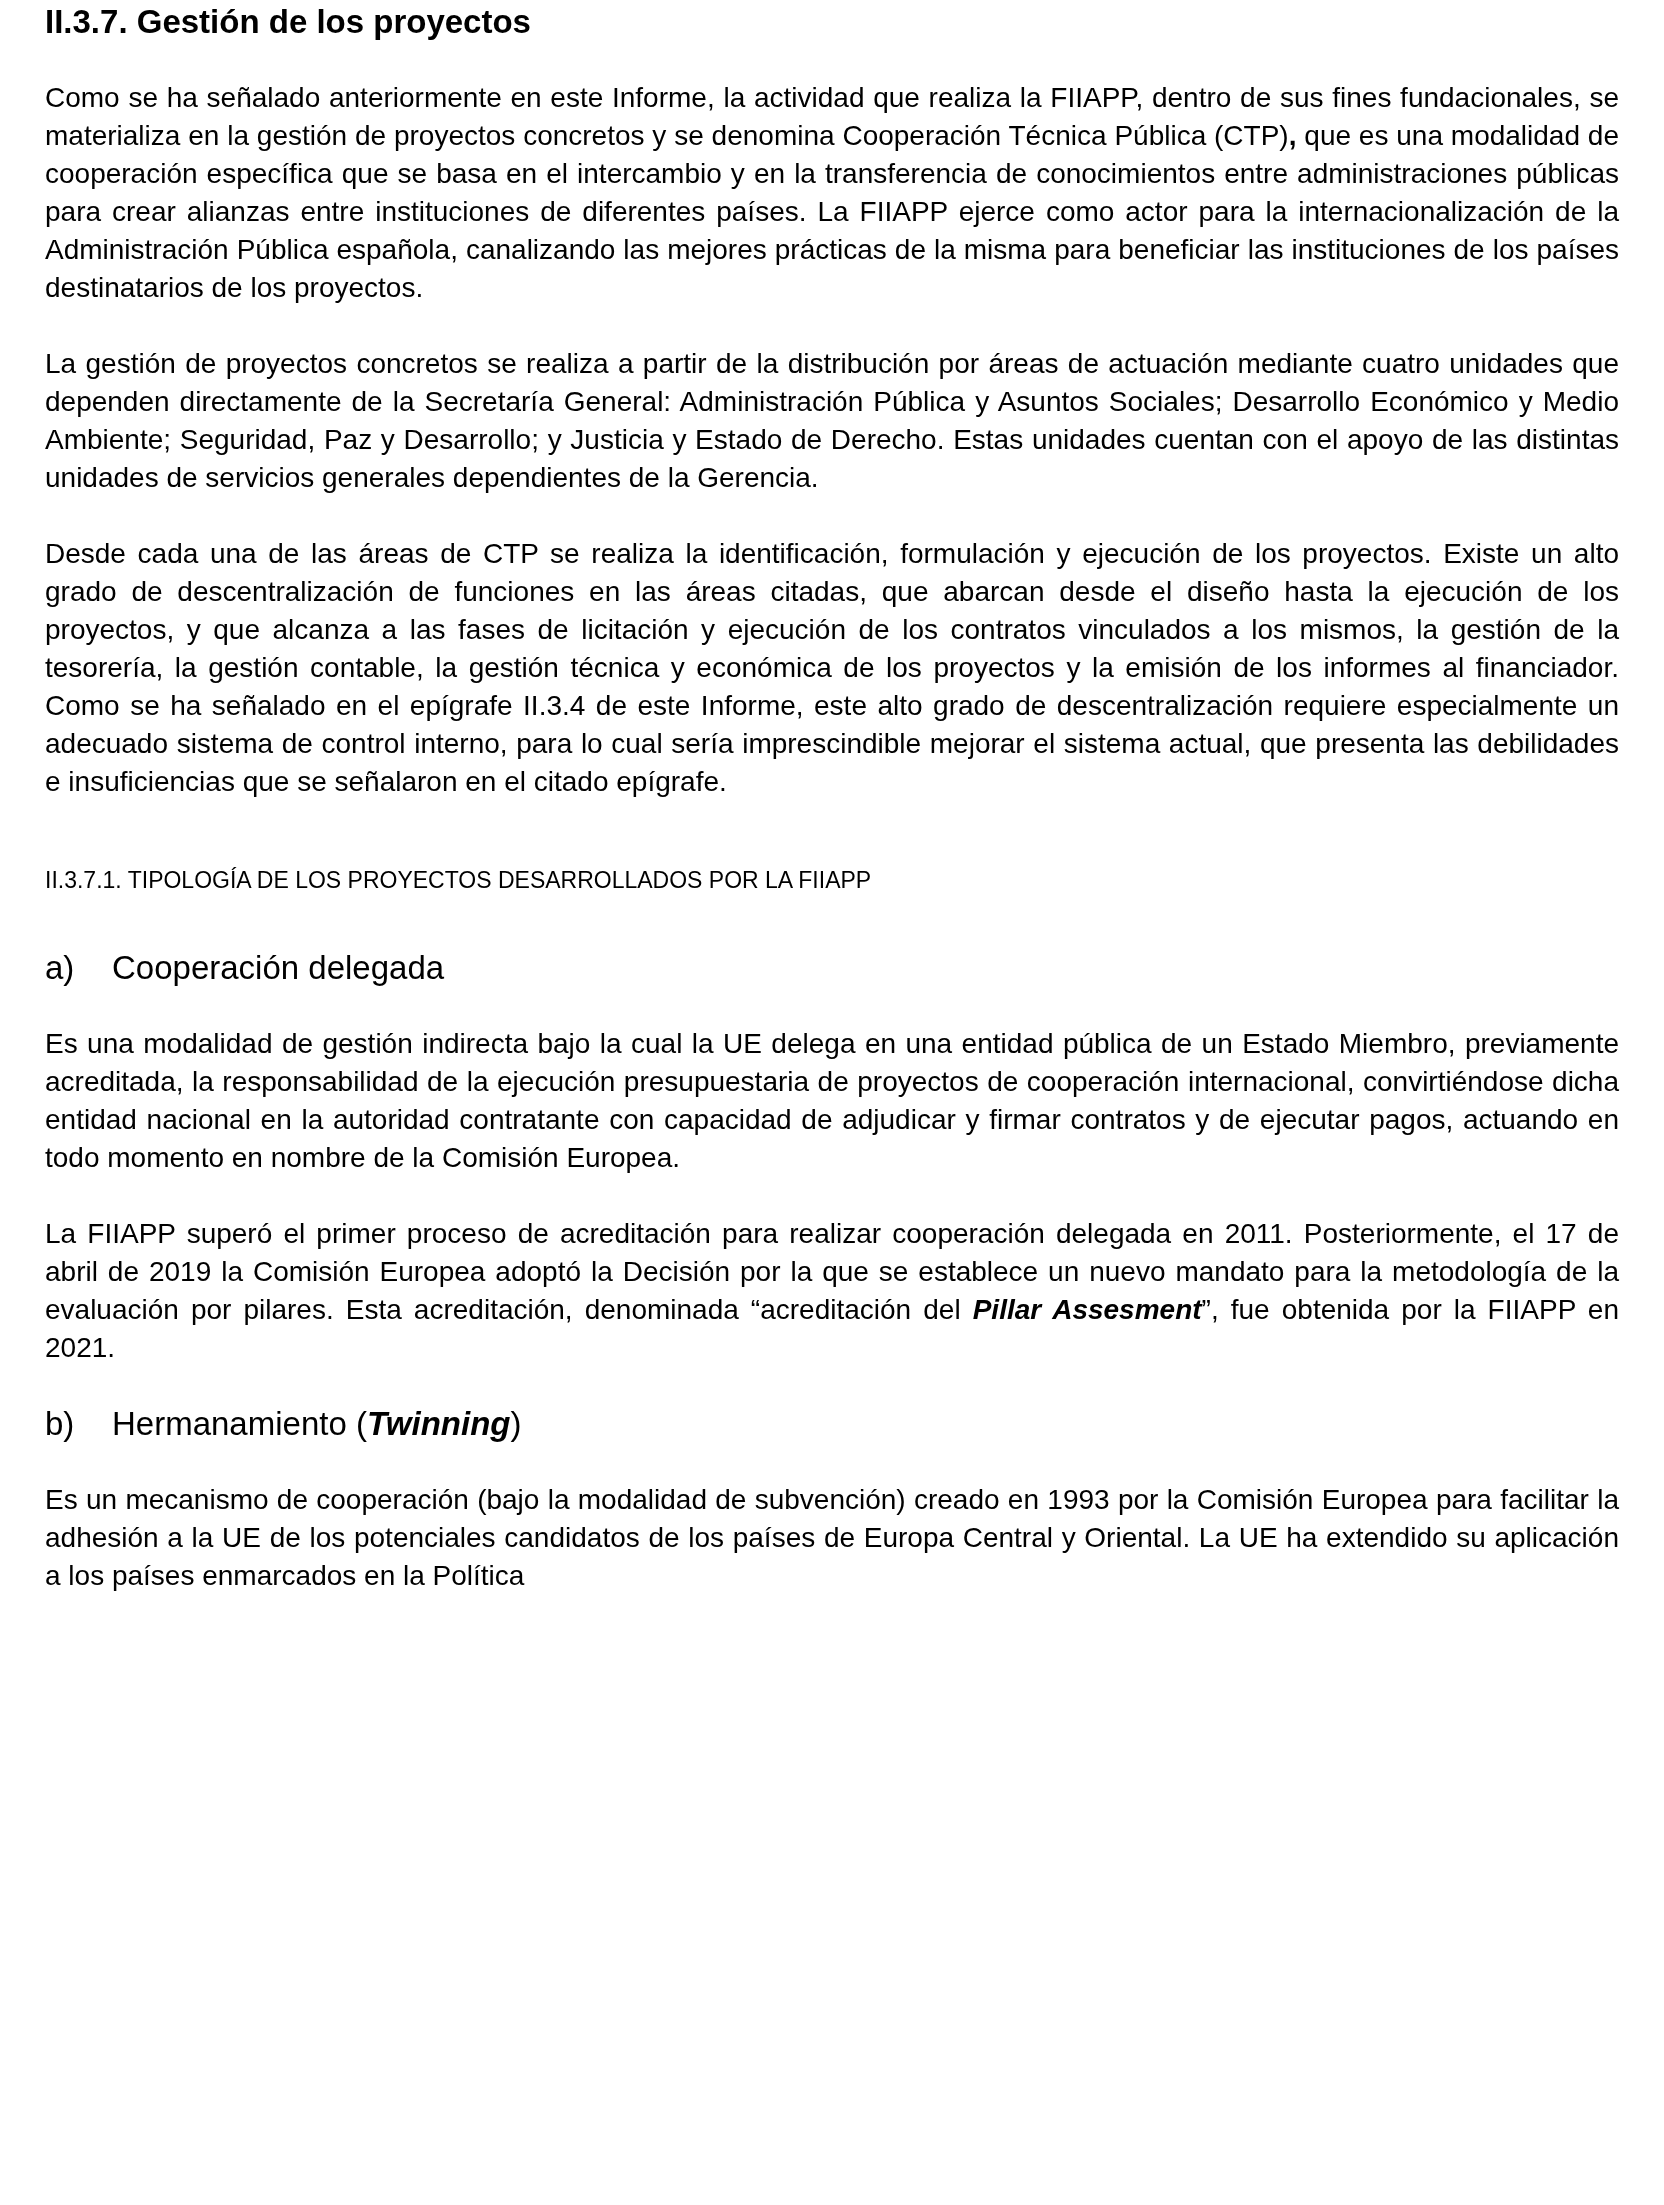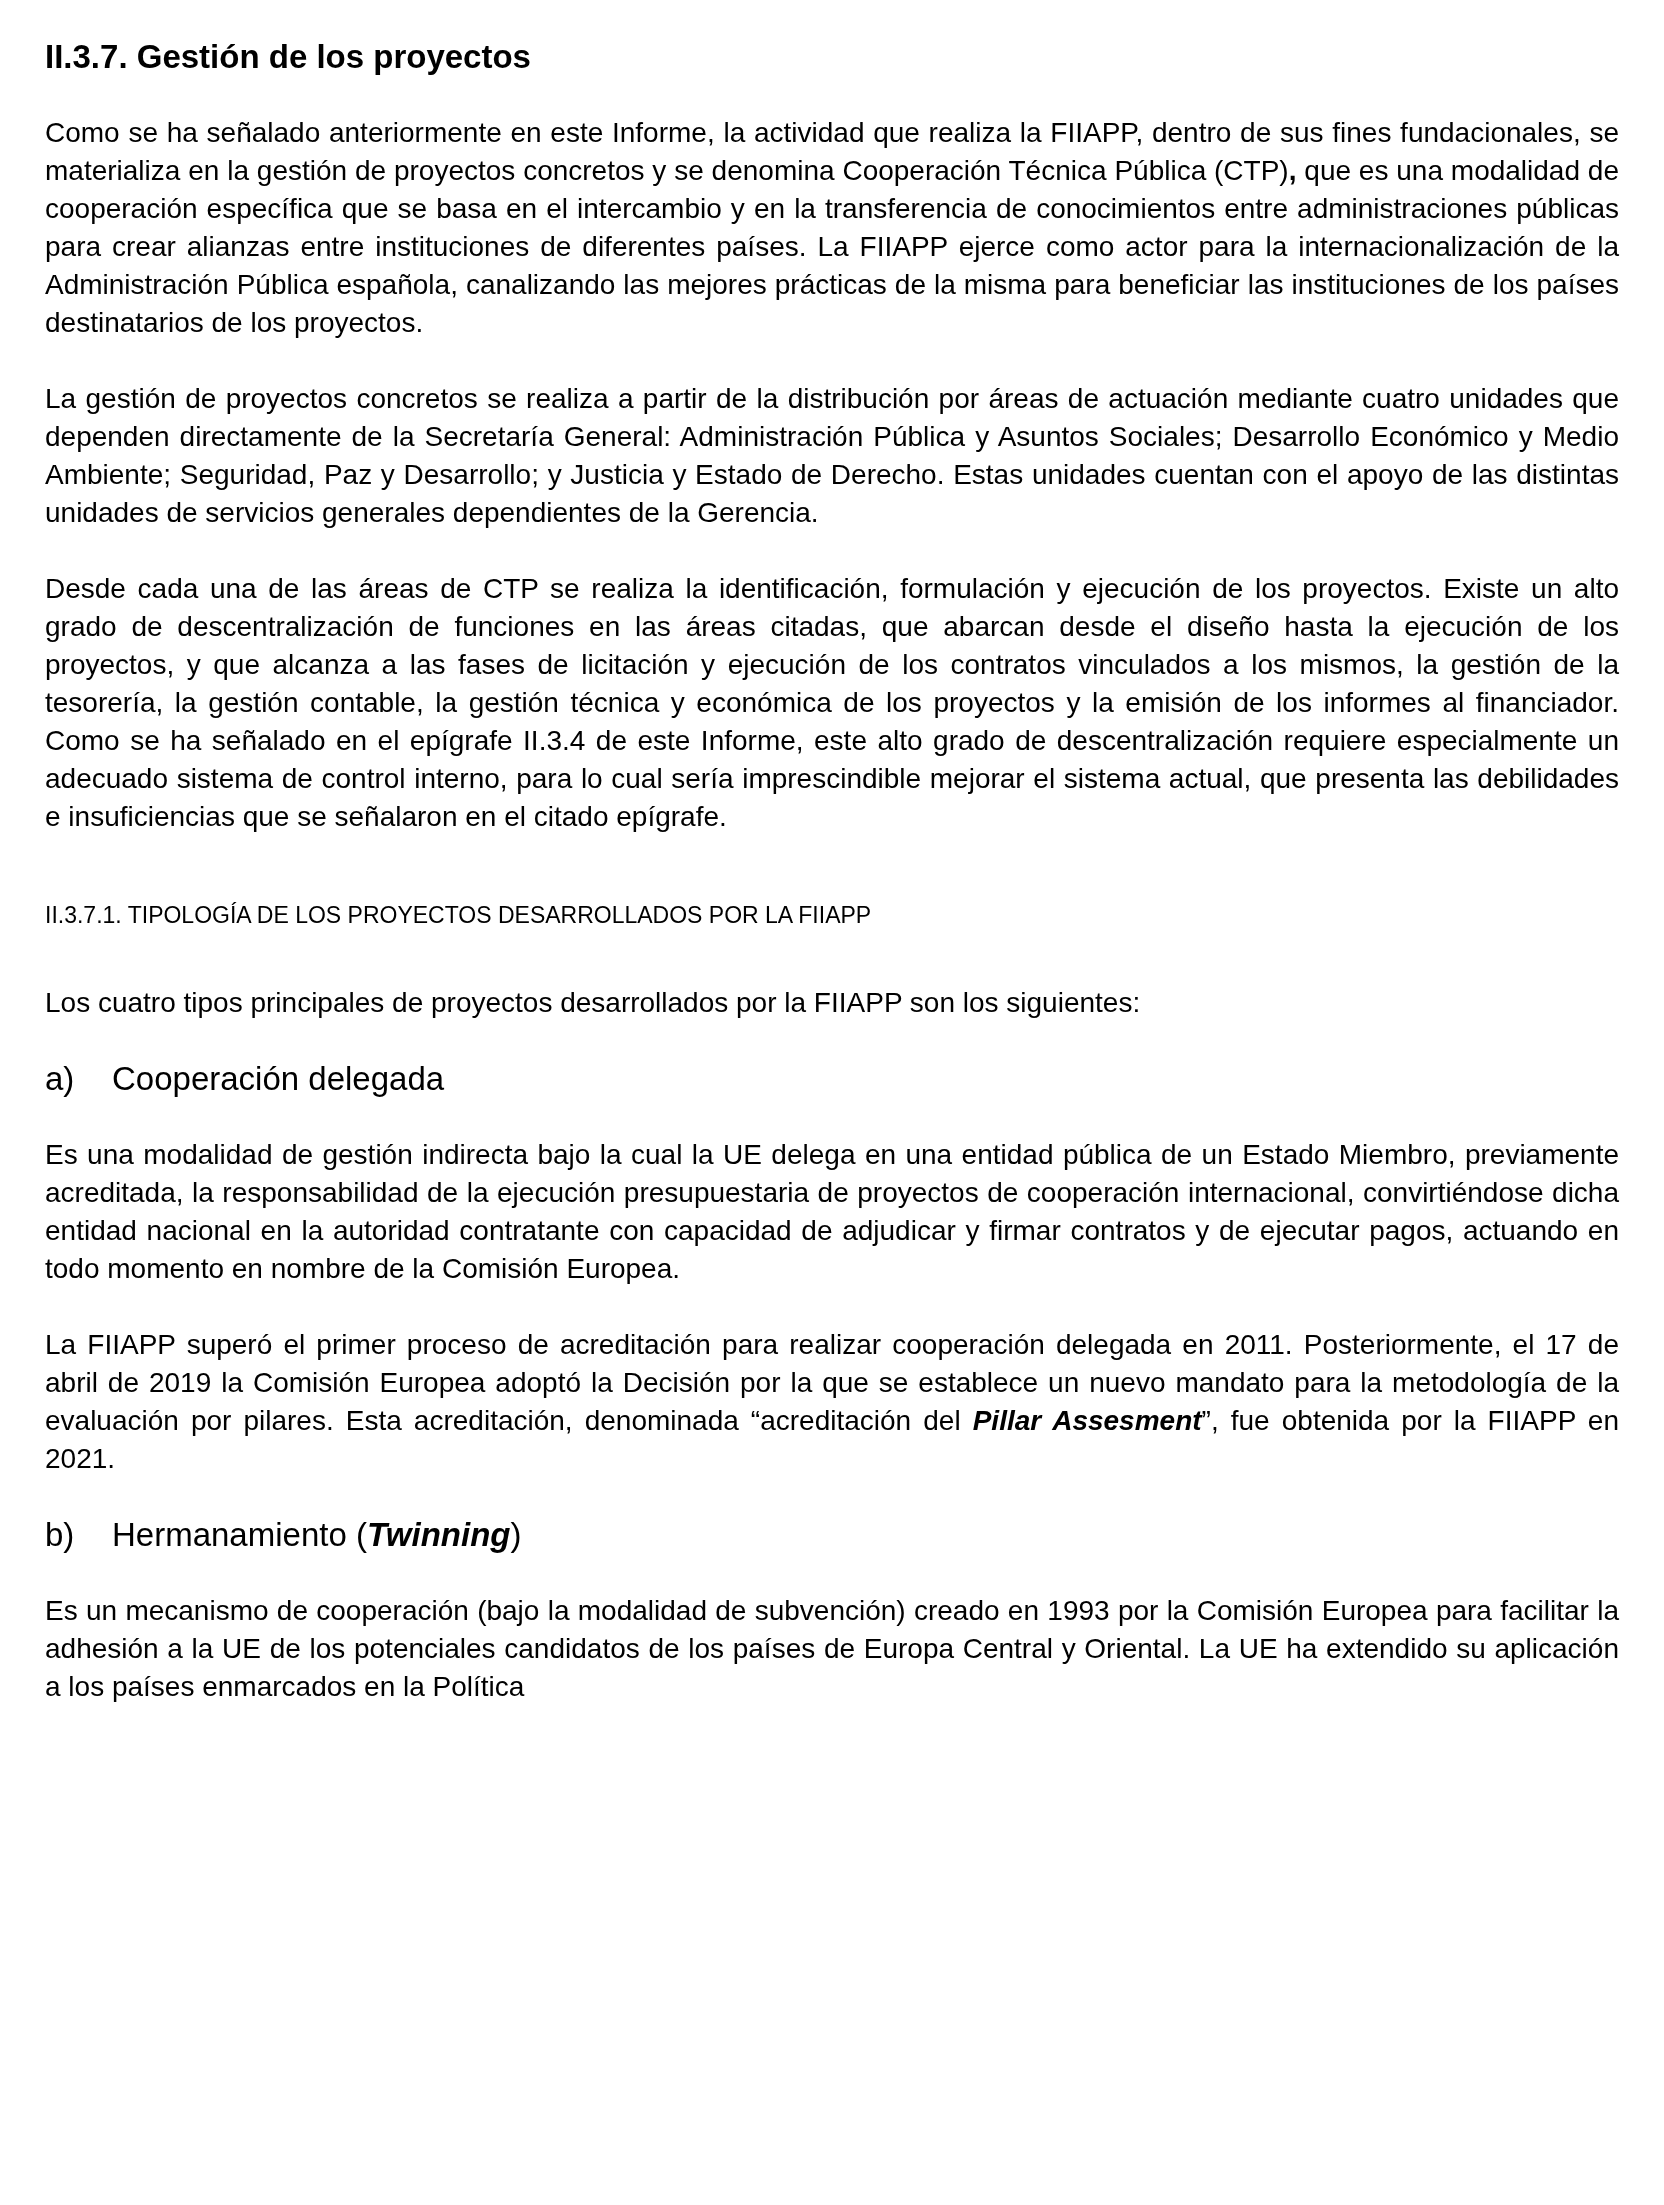--- a/index.html
+++ b/index.html
@@ -12,21 +12,21 @@
     width: 1664px;
     min-height: 2205px;
     font-family: "Liberation Sans", "DejaVu Sans", sans-serif;
     color: #000000;
     -webkit-font-smoothing: antialiased;
   }
   .page {
     box-sizing: border-box;
     width: 1664px;
     min-height: 2205px;
-    padding: 38px 45px 32px 45px;
+    padding: 3px 45px 32px 45px;
     background: #ffffff;
   }
   .h-main {
     font-size: 33px;
     line-height: 38px;
     font-weight: bold;
     margin: 0 0 38px 0;
   }
   .h-sub {
     font-size: 23px;
@@ -64,21 +64,20 @@
   <h1 class="h-main">II.3.7. Gestión de los proyectos</h1>
 
   <p class="para"><span>Como se ha señalado anteriormente en este Informe, la actividad que realiza la FIIAPP, dentro de sus fines fundacionales, se materializa en la gestión de proyectos concretos y se denomina Cooperación Técnica Pública (CTP)</span><b class="run-bold">,</b><span> que es una modalidad de cooperación específica que se basa en el intercambio y en la transferencia de conocimientos entre administraciones públicas para crear alianzas entre instituciones de diferentes países. La FIIAPP ejerce como actor para la internacionalización de la Administración Pública española, canalizando las mejores prácticas de la misma para beneficiar las instituciones de los países destinatarios de los proyectos.</span></p>
 
   <p class="para">La gestión de proyectos concretos se realiza a partir de la distribución por áreas de actuación mediante cuatro unidades que dependen directamente de la Secretaría General: Administración Pública y Asuntos Sociales; Desarrollo Económico y Medio Ambiente; Seguridad, Paz y Desarrollo; y Justicia y Estado de Derecho. Estas unidades cuentan con el apoyo de las distintas unidades de servicios generales dependientes de la Gerencia.</p>
 
   <p class="para">Desde cada una de las áreas de CTP se realiza la identificación, formulación y ejecución de los proyectos. Existe un alto grado de descentralización de funciones en las áreas citadas, que abarcan desde el diseño hasta la ejecución de los proyectos, y que alcanza a las fases de licitación y ejecución de los contratos vinculados a los mismos, la gestión de la tesorería, la gestión contable, la gestión técnica y económica de los proyectos y la emisión de los informes al financiador. Como se ha señalado en el epígrafe II.3.4 de este Informe, este alto grado de descentralización requiere especialmente un adecuado sistema de control interno, para lo cual sería imprescindible mejorar el sistema actual, que presenta las debilidades e insuficiencias que se señalaron en el citado epígrafe.</p>
 
   <h2 class="h-sub">II.3.7.1. TIPOLOGÍA DE LOS PROYECTOS DESARROLLADOS POR LA FIIAPP</h2>
 
-  <p class="para">Los cuatro tipos principales de proyectos desarrollados por la FIIAPP son los siguientes:</p>
 
   <div class="list-item">
     <span class="list-marker">a)</span>
     <span class="list-text">Cooperación delegada</span>
   </div>
 
   <p class="para">Es una modalidad de gestión indirecta bajo la cual la UE delega en una entidad pública de un Estado Miembro, previamente acreditada, la responsabilidad de la ejecución presupuestaria de proyectos de cooperación internacional, convirtiéndose dicha entidad nacional en la autoridad contratante con capacidad de adjudicar y firmar contratos y de ejecutar pagos, actuando en todo momento en nombre de la Comisión Europea.</p>
 
   <p class="para"><span>La FIIAPP superó el primer proceso de acreditación para realizar cooperación delegada en 2011. Posteriormente, el 17 de abril de 2019 la Comisión Europea adoptó la Decisión por la que se establece un nuevo mandato para la metodología de la evaluación por pilares. Esta acreditación, denominada “acreditación del </span><i class="run-italic">Pillar Assesment</i><span>”, fue obtenida por la FIIAPP en 2021.</span></p>
 

